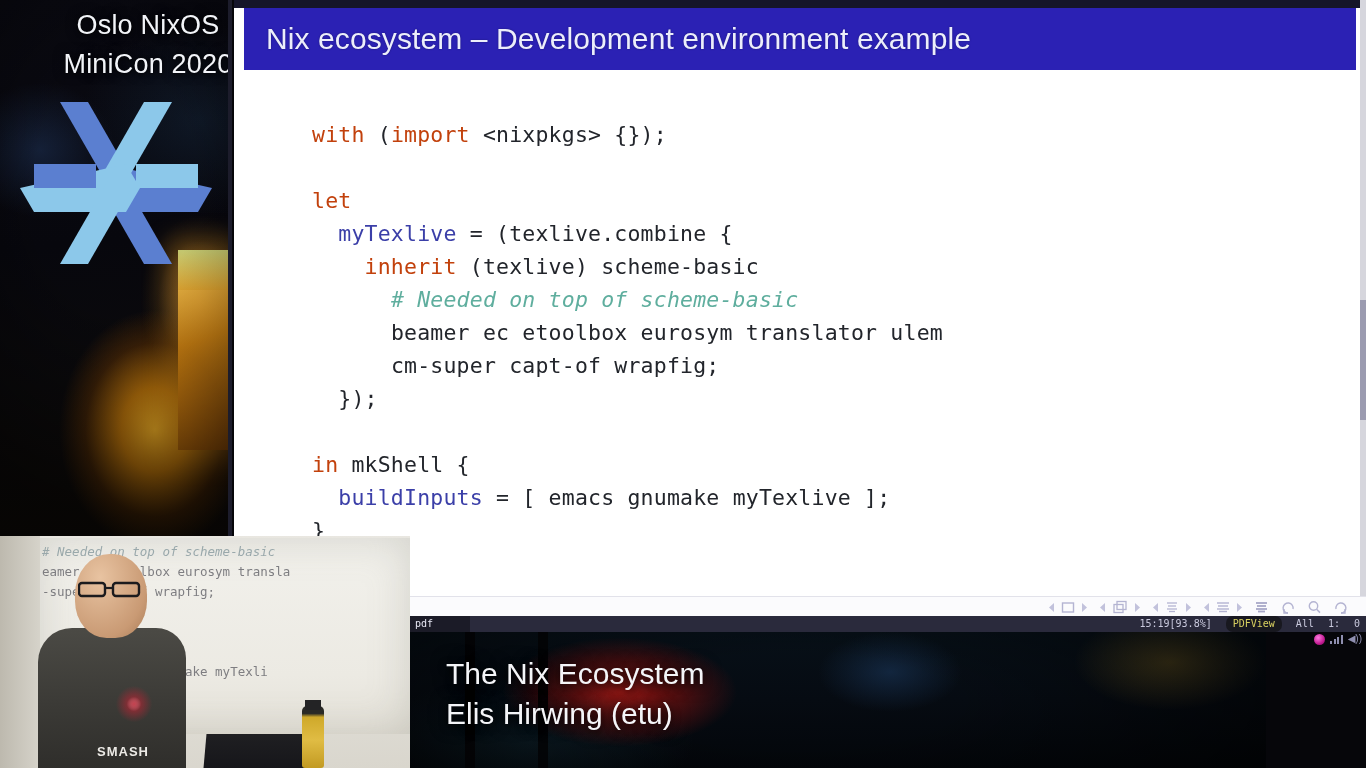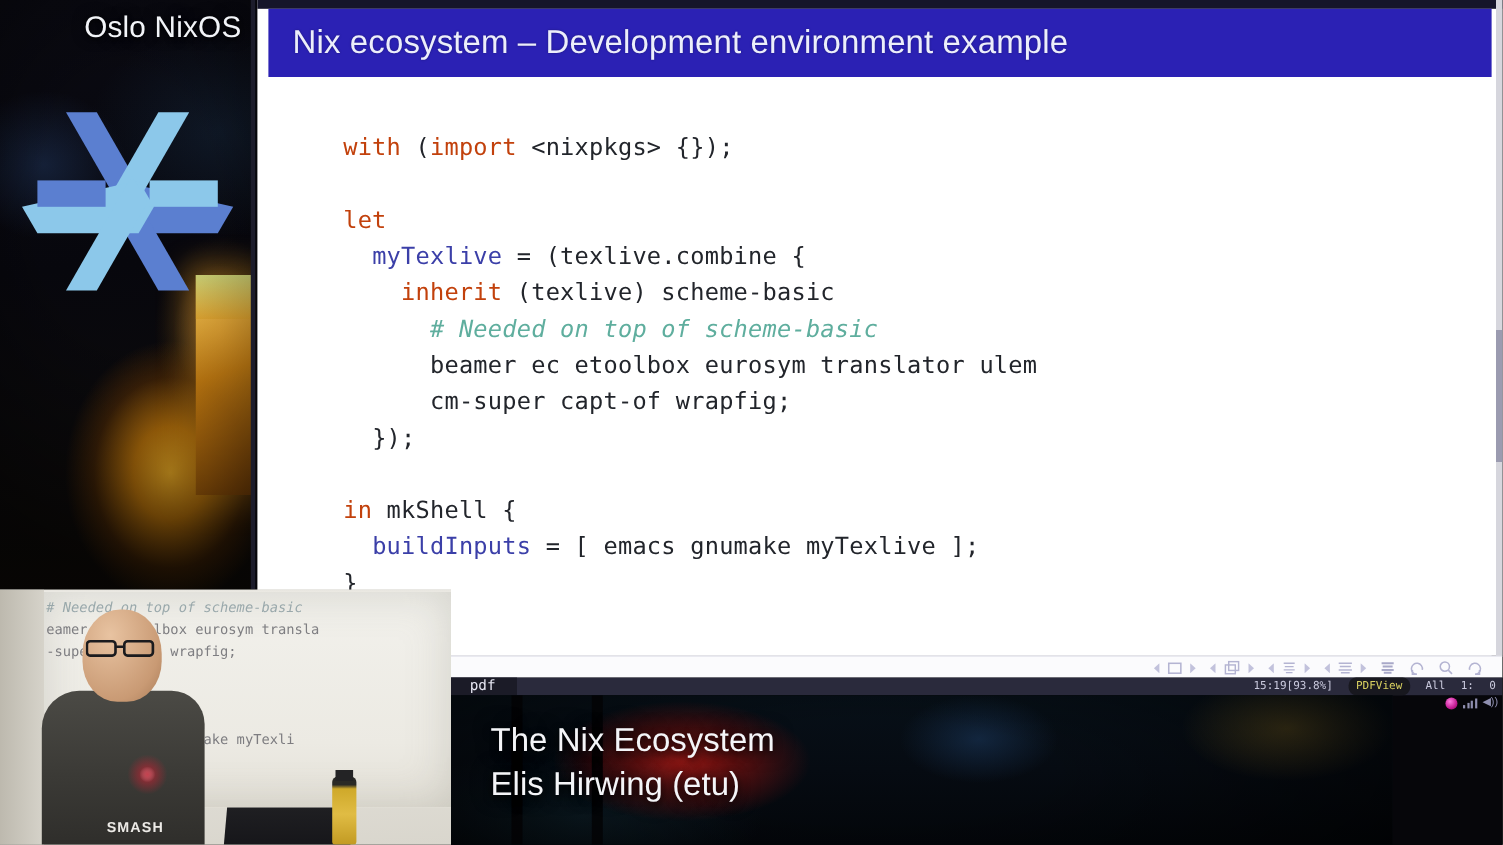--- a/index.html
+++ b/index.html
@@ -98,21 +98,21 @@
     background:#2a2a3c; color:#c9c9dd;
     font-family:"DejaVu Sans Mono","Liberation Mono",monospace;
     font-size:10px; line-height:16px;
   }
   #statusbar .sb-right { position:absolute; right:6px; top:0; display:flex; gap:14px; align-items:center; }
   #statusbar .mode { background:#18181f; color:#d8d060; padding:0 7px; border-radius:7px; }
   #sb-pdf-chip {
     position:absolute; left:410px; top:616px; width:60px; height:16px;
     background:#1b1b27; color:#e6e6f2;
     font-family:"DejaVu Sans Mono","Liberation Mono",monospace;
-    font-size:13px; line-height:16px; padding-left:17px;
+    font-size:10px; line-height:16px; padding-left:5px;
   }
 
   
   #webcam {
     position:absolute; left:0; top:536px; width:410px; height:232px;
     overflow:hidden; background:#c9c6bd;
   }
   #webcam .wall {
     position:absolute; inset:0;
     background:linear-gradient(178deg,#e9e7e1 0%,#e3e1da 55%,#d9d6cd 100%);
@@ -208,20 +208,21 @@
 <div id="root">
 
   <div id="sidebar">
     <div class="room-bg"></div>
     <div class="frame"></div>
     <div class="frame-dark"></div>
     <div class="vignette"></div>
 
     <div class="conf-title">
       <div>Oslo NixOS</div>
+      <div>MiniCon 2020</div>
     </div>
 
     <svg id="nix-logo" viewBox="0 0 200 186">
       <g stroke-linecap="butt">
 
         <g fill="#5b7fd0">
           <polygon points="44,14 72,14 118,94 104,118 90,94"></polygon>
           <polygon points="196,100 182,124 90,124 76,100 90,76"></polygon>
           <polygon points="156,176 128,176 82,96 96,72 110,96"></polygon>
         </g>

